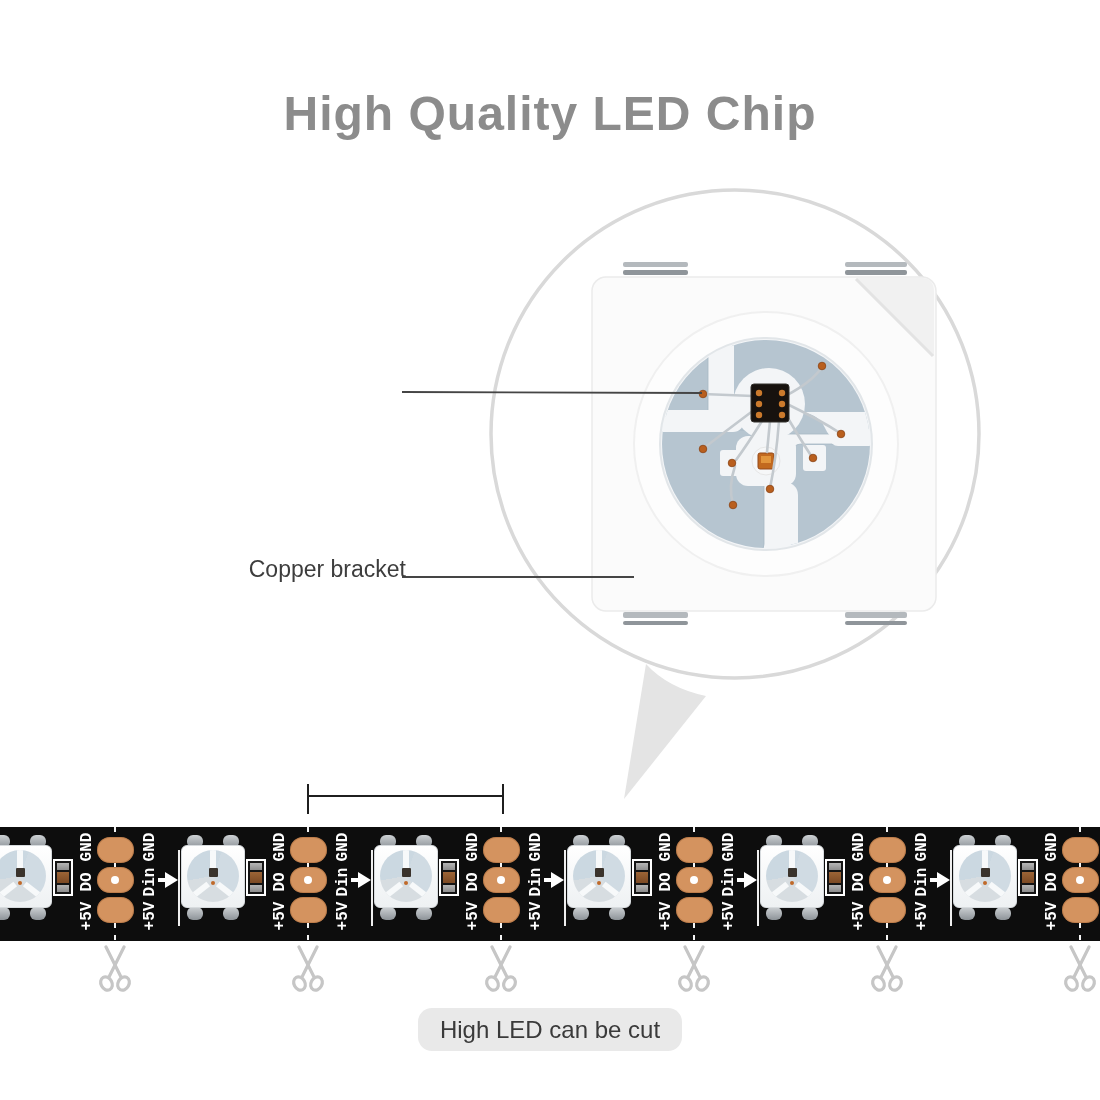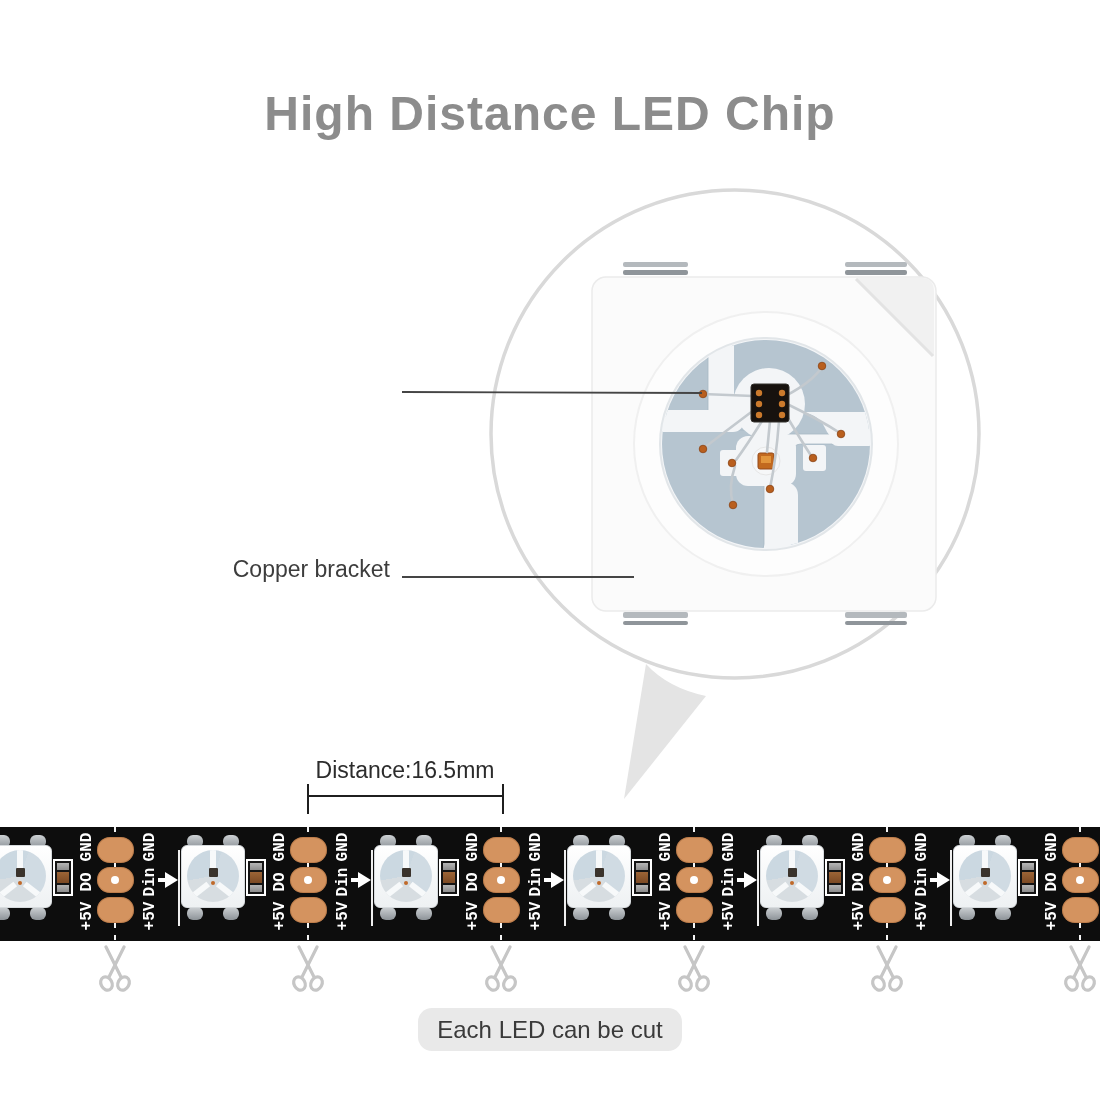--- a/index.html
+++ b/index.html
@@ -5,21 +5,21 @@
   html,body{margin:0;padding:0;}
   #page{position:relative;width:1100px;height:1100px;background:#ffffff;overflow:hidden;
         font-family:"Liberation Sans", sans-serif;}
   .abs{position:absolute;}
 
   
   #title{top:86px;left:0;width:1100px;text-align:center;font-size:48px;font-weight:bold;
          color:#8c8c8c;letter-spacing:1px;}
   .callout{color:#3d3d3d;font-size:23px;line-height:27px;text-align:right;}
   #ic-label{top:372px;left:0;width:392px;}
-  #bracket-label{top:556px;left:0;width:390px;}
+  #bracket-label{top:556px;left:16px;width:390px;}
   #distance-label{top:757px;left:260px;width:290px;text-align:center;color:#2c2c2c;
                   font-size:23px;}
 
   
   #art{top:0;left:0;}
 
   
   #strip{top:827px;left:0;width:1100px;height:114px;overflow:hidden;background:#0d0d0d;}
   #strip *{position:absolute;}
   .cutline{top:0;width:2px;height:114px;
@@ -150,23 +150,22 @@
     <line x1="402" y1="392" x2="702" y2="393" stroke="#454545" stroke-width="1.8"></line>
     <line x1="402" y1="577" x2="634" y2="577" stroke="#454545" stroke-width="1.8"></line>
 
     <g stroke="#1f1f1f" stroke-width="2">
       <line x1="308" y1="796" x2="503" y2="796"></line>
       <line x1="308" y1="784" x2="308" y2="814"></line>
       <line x1="503" y1="784" x2="503" y2="814"></line>
     </g>
   </svg>
 
-  <div id="title" class="abs">High Distance LED Chip</div>
+  <div id="title" class="abs">High Quality LED Chip</div>
   <div id="bracket-label" class="abs callout">Copper bracket</div>
-  <div id="distance-label" class="abs">Distance:16.5mm</div>
 
   <div id="strip" class="abs" style="background: rgb(13, 13, 13);">
       <div class="cutline" style="left: 114px;"></div>
       <div class="pad" style="left: 97px; top: 10px; background: rgb(212, 147, 95);"></div>
       <div class="pad" style="left: 97px; top: 40px; background: rgb(212, 147, 95);"></div>
       <div class="pad" style="left: 97px; top: 70px; background: rgb(212, 147, 95);"></div>
       <div class="paddot" style="left: 111px;"></div>
       <div class="vlab" style="left: 65px; top: 12px;">GND</div>
       <div class="vlab" style="left: 65px; top: 47px;">DO</div>
       <div class="vlab" style="left: 65px; top: 81px;">+5V</div>
@@ -395,15 +394,15 @@
       <div class="scissors abs" style="left: 1063px; color: rgb(198, 198, 198);"><svg width="34" height="48" viewBox="0 0 34 48">
       <g stroke="currentColor" stroke-width="3.2" fill="none" stroke-linecap="round">
         <line x1="8" y1="2" x2="22.5" y2="31"></line>
         <line x1="26" y1="2" x2="11.5" y2="31"></line>
         <ellipse cx="8.5" cy="38.5" rx="5.5" ry="7" transform="rotate(-28 8.5 38.5)"></ellipse>
         <ellipse cx="25.5" cy="38.5" rx="5.5" ry="7" transform="rotate(28 25.5 38.5)"></ellipse>
       </g>
     </svg></div>
     </div>
 
-  <div id="note" class="abs">Each LED can be cut</div>
+  <div id="note" class="abs">High LED can be cut</div>
 
 </div>
 
 </body></html>

